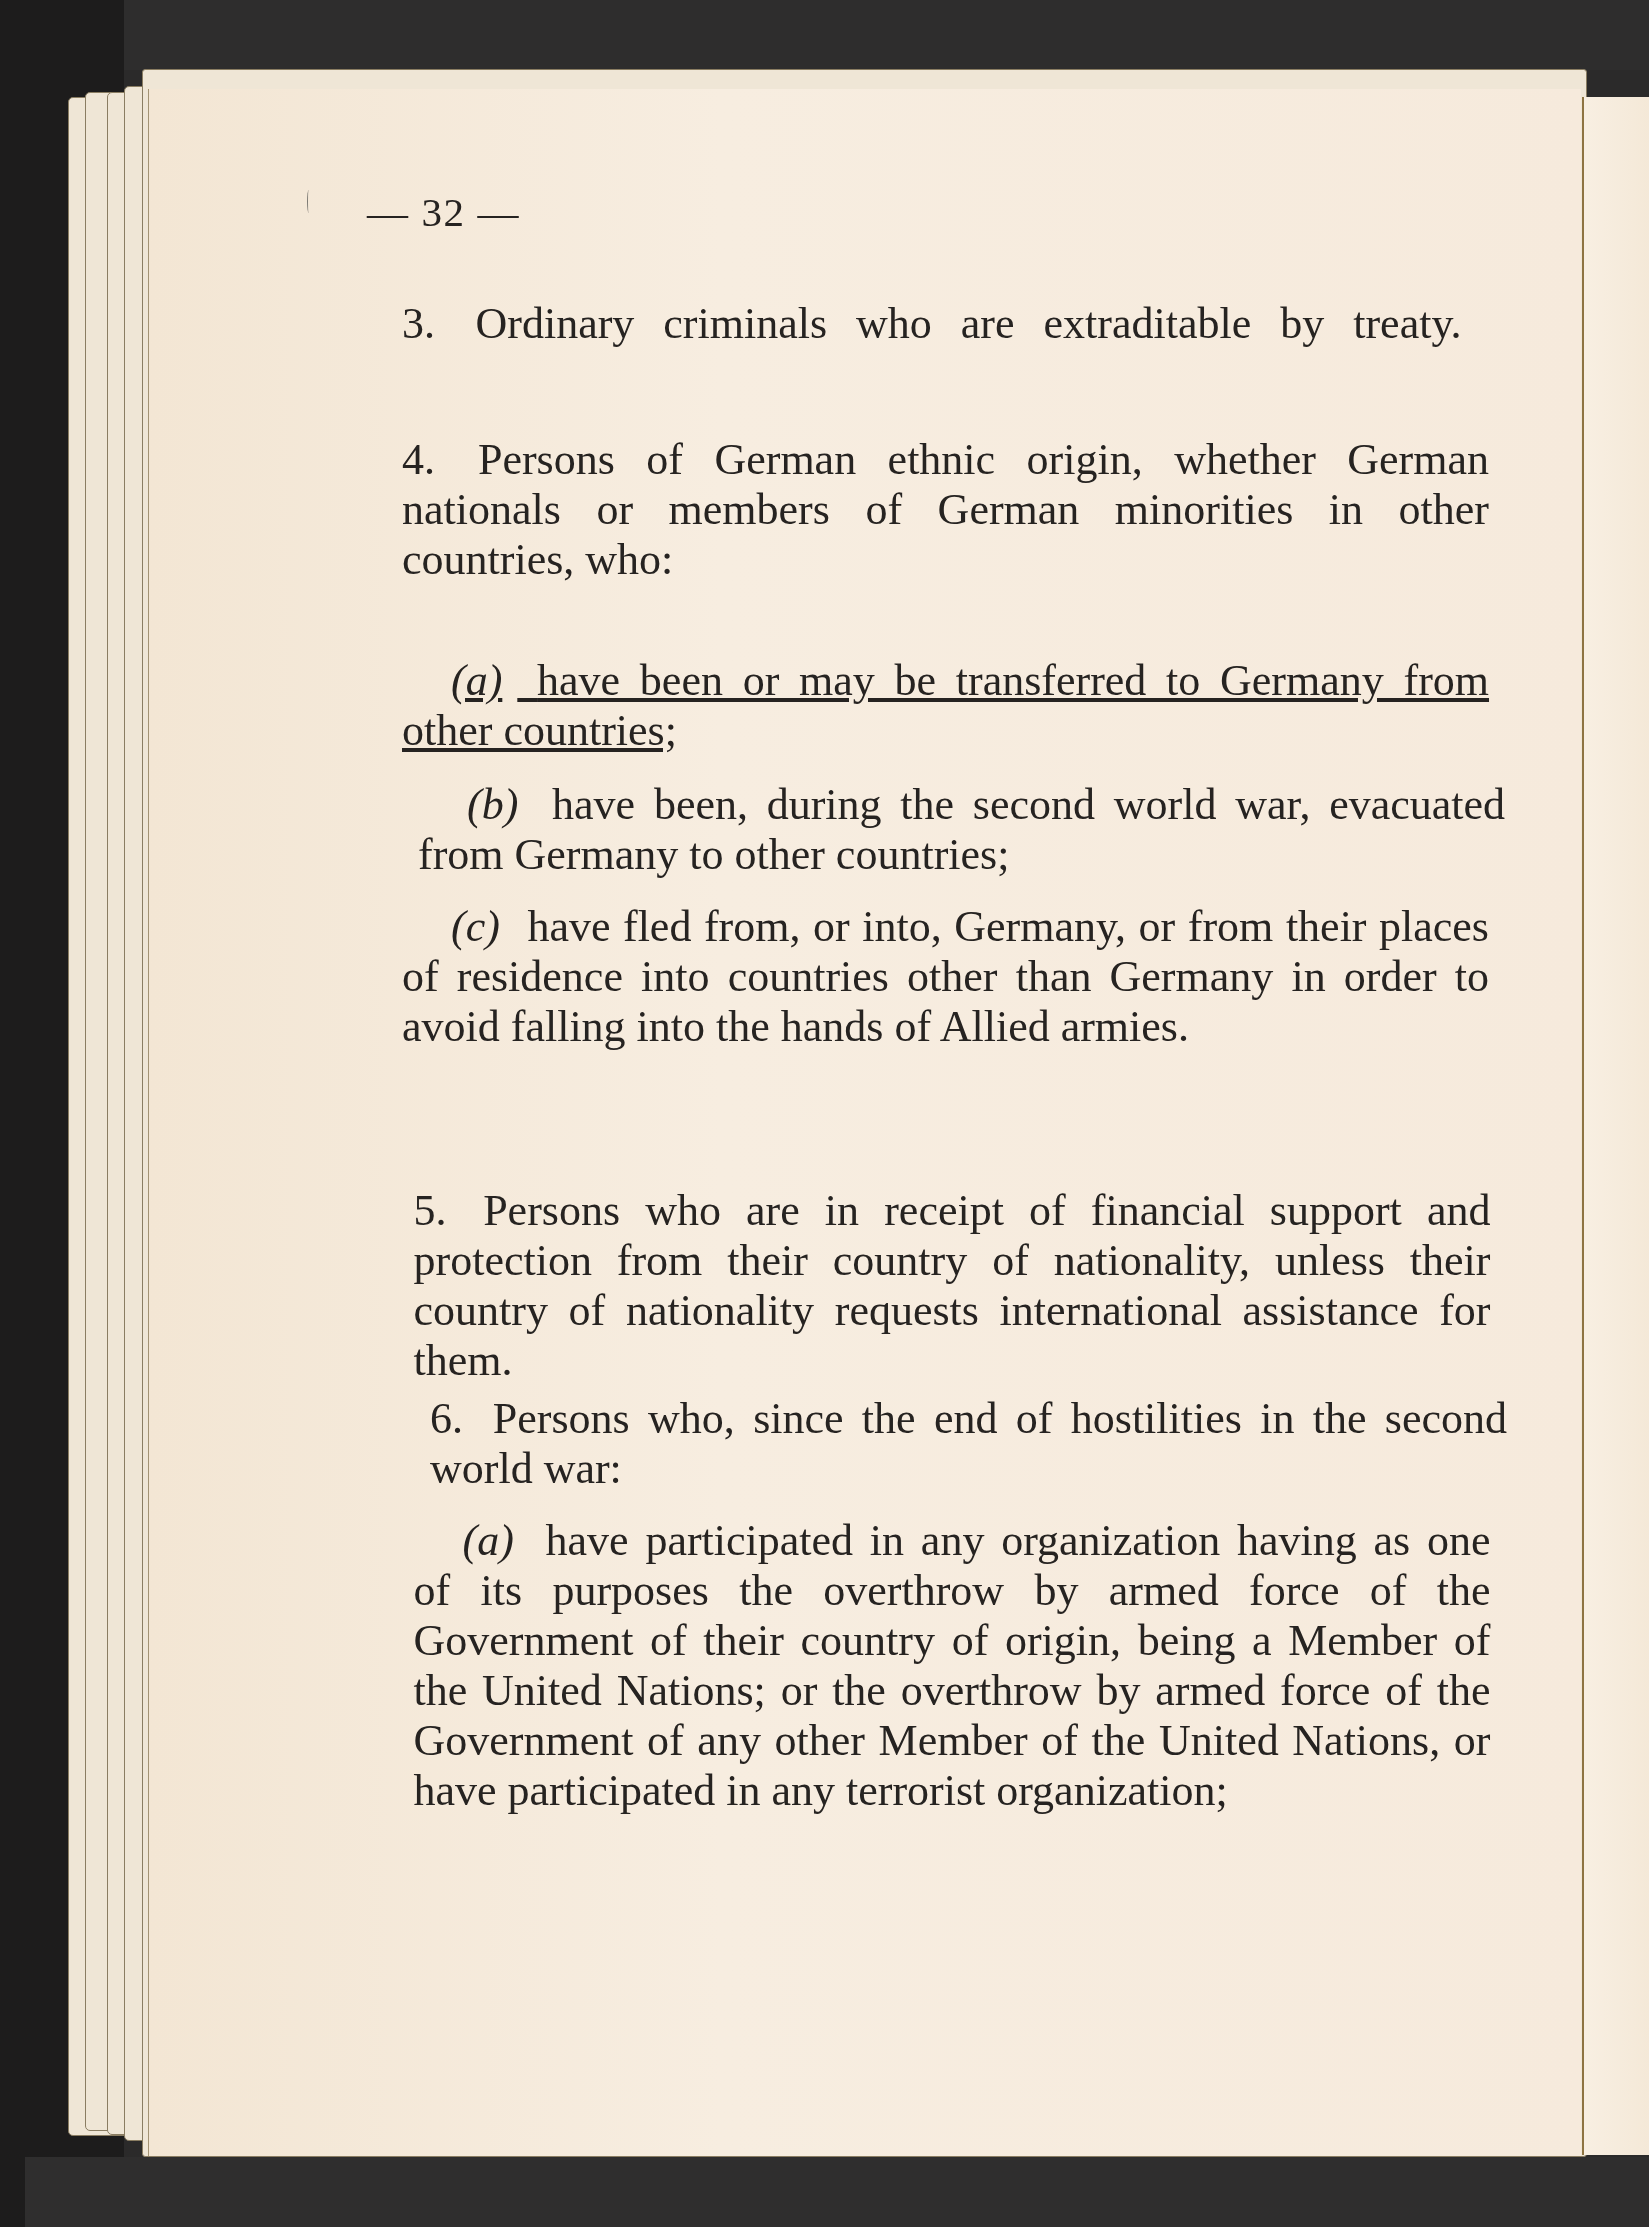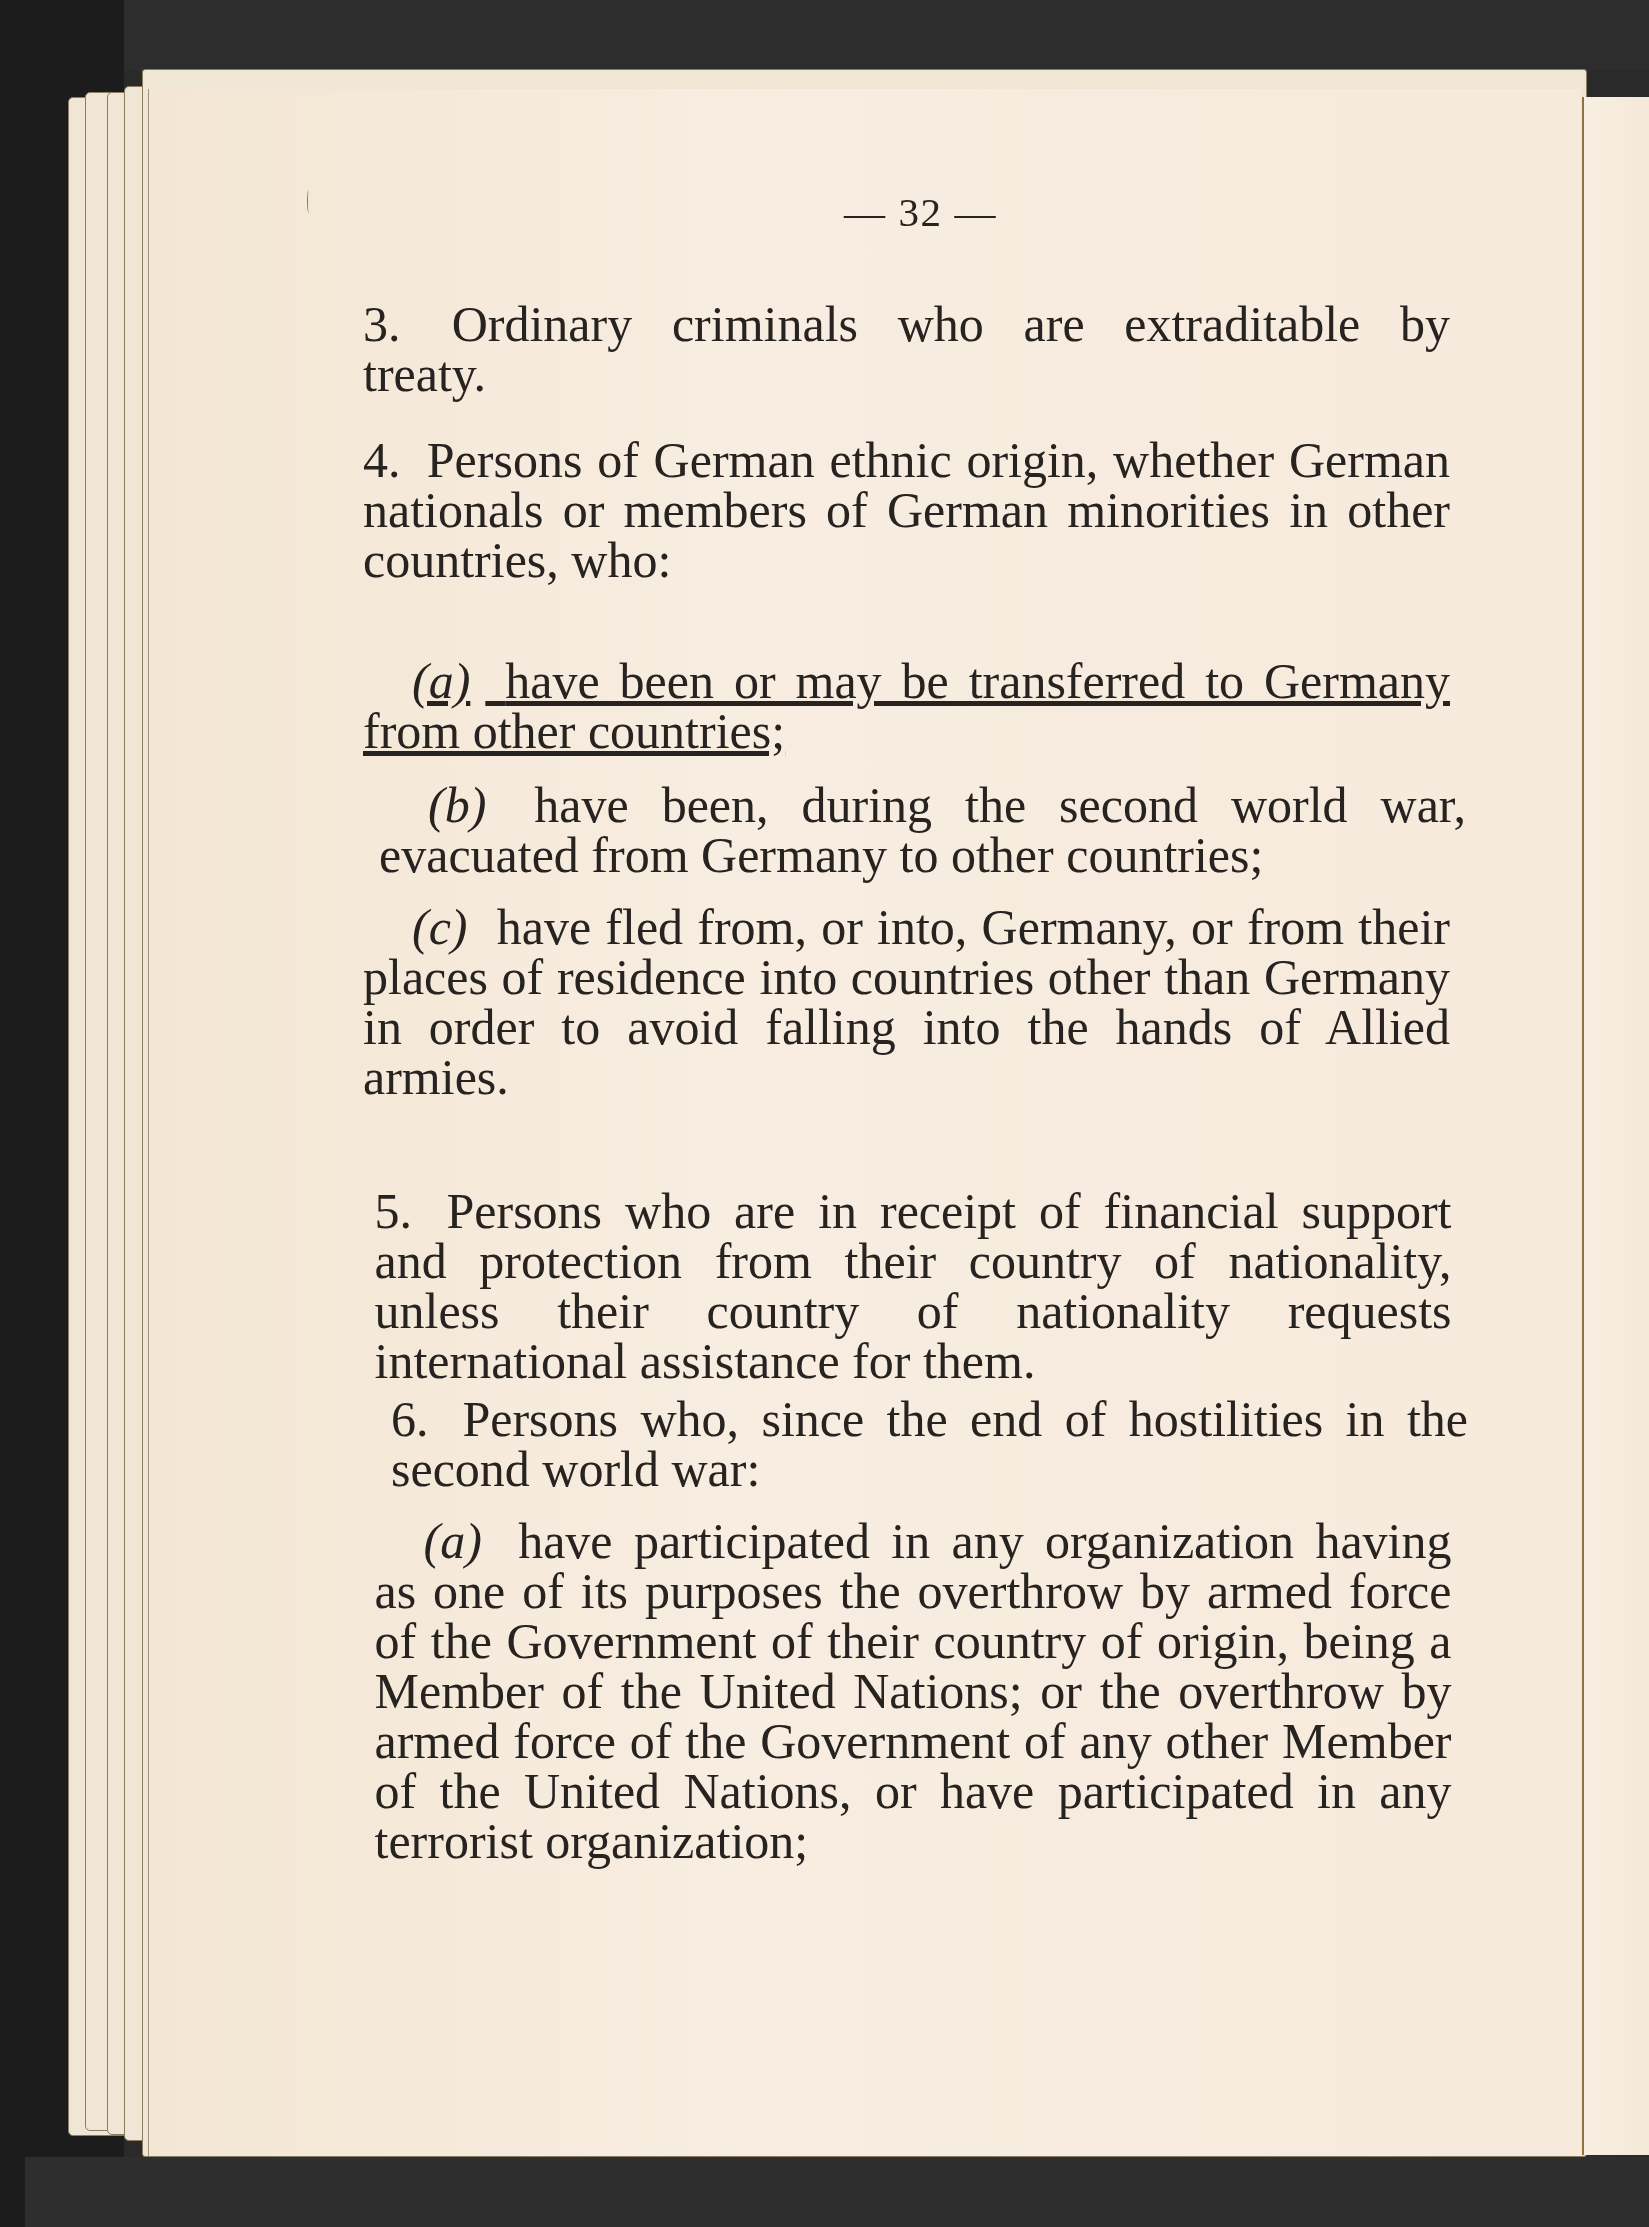--- a/index.html
+++ b/index.html
@@ -33,26 +33,26 @@
     background: linear-gradient(90deg, #f8efe2, #f4e8d7);
     border-left: 2.5px solid #8e7442;
   }
   .pencil-mark {
     position: absolute; left: 307px; top: 190px; width: 2.5px; height: 23px;
     border-left: 1.6px solid #7d7a74; border-radius: 50%;
   }
 
   .content { position: absolute; left: 363px; top: 0; width: 1087px; color: #262321; }
   .folio {
-    position: absolute; left: 14px; width: 1087px; top: 188px;
-    text-align: center; font-size: 41px; letter-spacing: 1.6px;
+    position: absolute; left: 4px; width: 1087px; top: 188px;
+    font-size: 41px; letter-spacing: 1.6px;
   }
   .para {
-    position: absolute; font-size: 50px; line-height: 50px;
-    text-align: justify; text-align-last: left;
+    position: absolute; font-size: 44px; line-height: 50px;
+    text-align: justify; text-align-last: left; margin-left: 39px;
   }
   .para .num { margin-right: 11.5px; }
   .para .lbl { font-style: italic; }
   .para .lbl-wrap { margin-right: 15px; }
 
   .p3  { left: 0;   width: 1087px; top: 299px; word-spacing: 18px; }
   .p4  { left: 0;   width: 1087px; top: 435px; }
   .p4a { left: 0;   width: 1087px; top: 656px; text-indent: 49px; text-decoration: underline; }
   .p4b { left: 16px;   width: 1087px; top: 780px; text-indent: 49px; }
   .p4c { left: 0;   width: 1087px; top: 902px; text-indent: 49px; }

